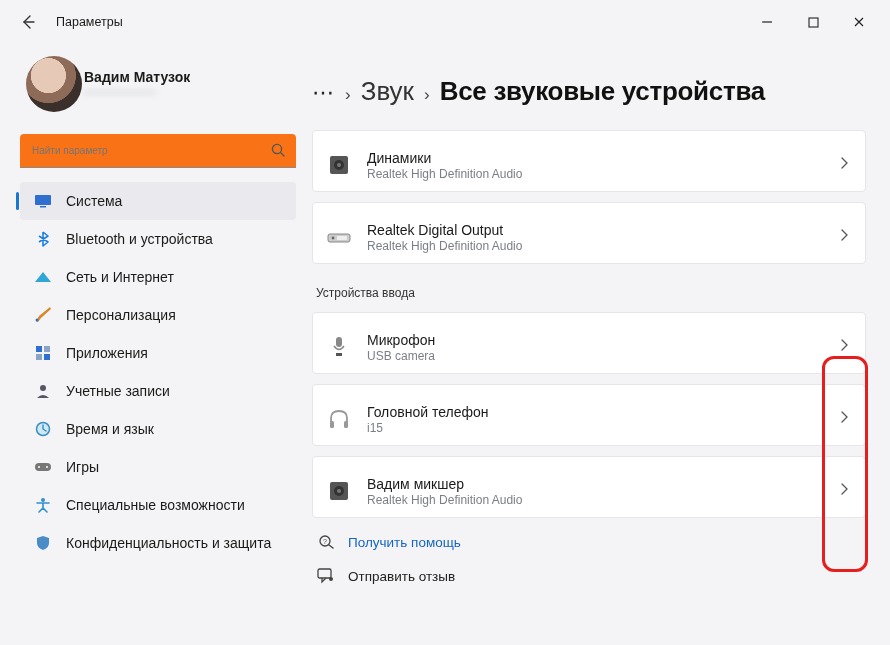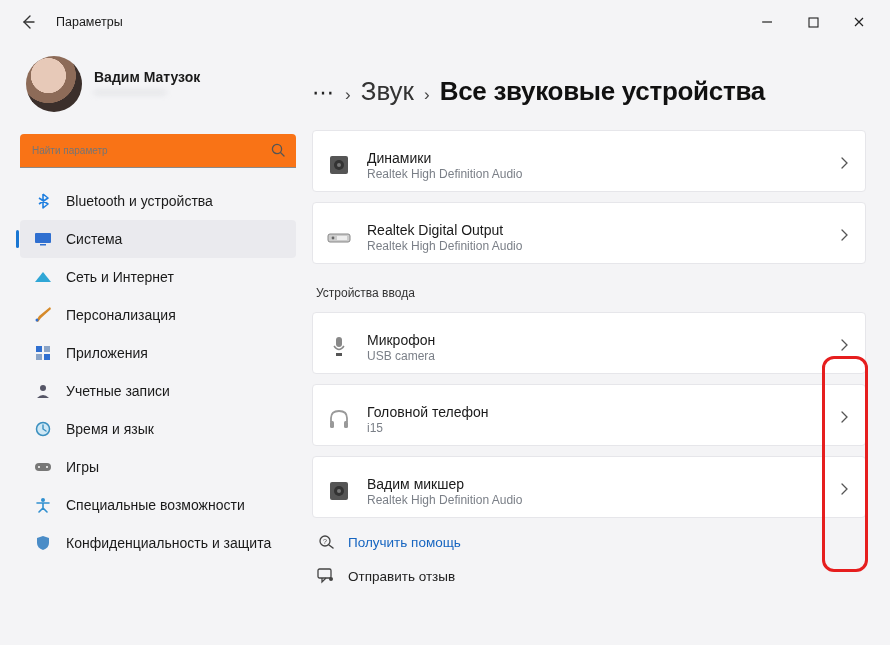--- a/index.html
+++ b/index.html
@@ -11,21 +11,21 @@
   .titlebar .title { margin-left: 14px; font-size: 12.5px; color: #1a1a1a; }
   .titlebar .spacer { flex: 1; }
   .titlebar .sysbtn { width: 46px; height: 32px; display: flex; align-items: center; justify-content: center; cursor: pointer; }
   .titlebar .sysbtn svg { pointer-events: none; }
 
   .body { flex: 1; display: flex; overflow: hidden; }
 
   .sidebar { width: 310px; padding: 12px 0 0 16px; display: flex; flex-direction: column; overflow: hidden; }
   .profile { display: flex; align-items: center; margin-bottom: 22px; padding-left: 10px; }
   .avatar { width: 56px; height: 56px; border-radius: 50%; background: radial-gradient(circle at 40% 35%, #e7c9b8 0 35%, #8d6b58 36% 55%, #3b2f2b 56% 100%); overflow:hidden; }
-  .profile-meta { margin-left: 12px; }
+  .profile-meta { margin-left: 2px; }
   .profile-name { font-size: 14px; font-weight: 600; color:#1a1a1a; }
   .profile-email { font-size: 12px; color: #9aa0a6; filter: blur(3px); }
 
   .search { margin: 0 14px 14px 4px; position: relative; }
   .search input { width: 100%; height: 34px; border: none; border-bottom: 1.5px solid #8a8a8a; border-radius: 4px 4px 0 0; background: #f97316; padding: 0 36px 0 12px; font-size: 10px; outline: none; color:#333; }
   .search .sicon { position: absolute; right: 10px; top: 8px; color: #555; }
 
   .nav { flex: 1; overflow: hidden; position: relative; }
   .nav-item { display: flex; align-items: center; height: 38px; padding: 0 12px 0 14px; border-radius: 4px; margin: 0 14px 0 4px; cursor: pointer; font-size: 14px; color: #1a1a1a; position: relative; }
   .nav-item.active { background: #eaeaee; }
@@ -104,37 +104,37 @@
         <span class="sicon">
           <svg width="16" height="16" viewBox="0 0 16 16">
               <circle cx="7" cy="7" r="4.6" stroke="#555" stroke-width="1.3" fill="none"></circle>
               <path d="M10.5 10.5 L14 14" stroke="#555" stroke-width="1.3" stroke-linecap="round"></path>
             </svg>
         </span>
       </div>
 
       <div class="nav">
 
-        <div class="nav-item">
-          <span class="nav-icon">
-              <svg width="14" height="16" viewBox="0 0 14 16">
-                <path d="M7 1 V15 L12 11 L3 5 M7 1 L12 5 L3 11" stroke="#1f7fe0" stroke-width="1.6" fill="none" stroke-linejoin="round"></path>
-              </svg>
-            </span>
-          <span>Bluetooth и устройства</span>
-        </div>
-
         <div class="nav-item active">
           <span class="nav-icon">
               <svg width="18" height="14" viewBox="0 0 18 14">
                 <rect x="1" y="1" width="16" height="10" rx="1" fill="#2f6fd0"></rect>
                 <rect x="6" y="12" width="6" height="1.5" fill="#2f6fd0"></rect>
               </svg>
             </span>
           <span>Система</span>
+        </div>
+
+        <div class="nav-item">
+          <span class="nav-icon">
+              <svg width="14" height="16" viewBox="0 0 14 16">
+                <path d="M7 1 V15 L12 11 L3 5 M7 1 L12 5 L3 11" stroke="#1f7fe0" stroke-width="1.6" fill="none" stroke-linejoin="round"></path>
+              </svg>
+            </span>
+          <span>Bluetooth и устройства</span>
         </div>
 
         <div class="nav-item">
           <span class="nav-icon">
               <svg width="18" height="14" viewBox="0 0 18 14">
                 <path d="M9 2 L17 12 L1 12 Z" fill="#2fa6d6"></path>
               </svg>
             </span>
           <span>Сеть и Интернет</span>
         </div>

